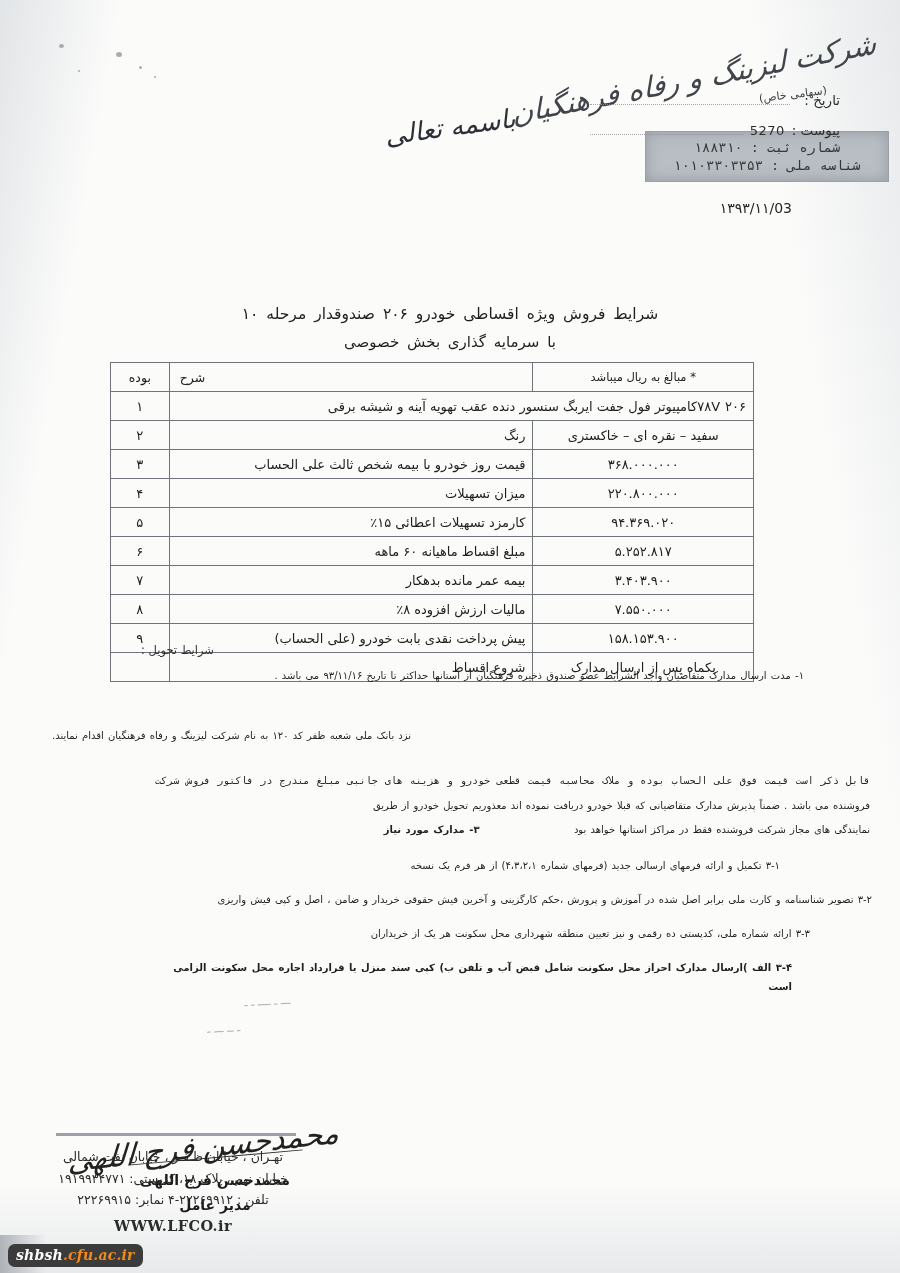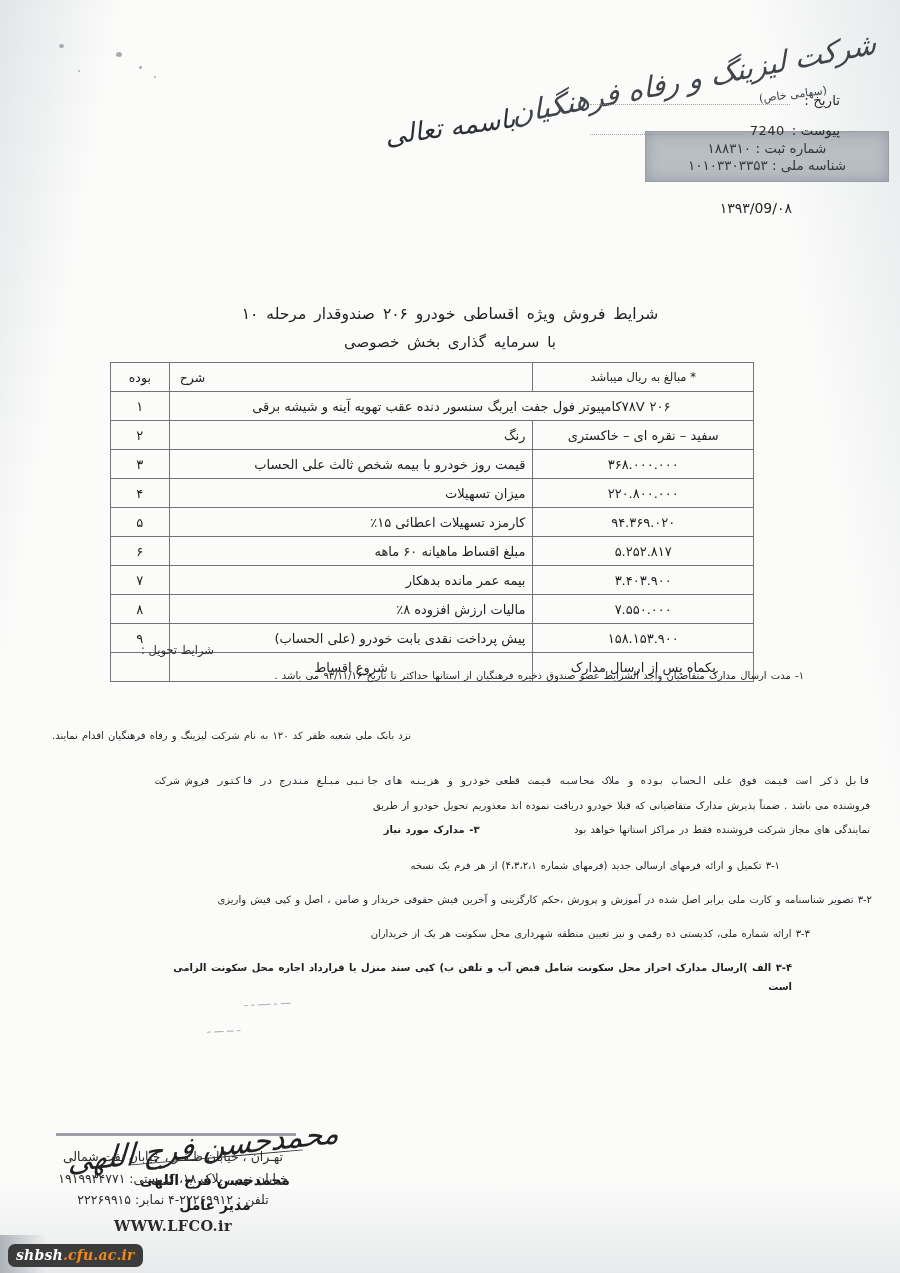--- a/index.html
+++ b/index.html
@@ -41,20 +41,21 @@
     border: 1px solid #9aa0a7;
     color: #2b2b2b;
     display: flex;
     flex-direction: column;
     justify-content: center;
     align-items: center;
     gap: 1px;
     font-size: 13.5px;
     letter-spacing: .2px;
     box-shadow: inset 0 0 14px rgba(120,126,133,.55);
+    font-family: Liberation Mono, monospace;
   }
   .reg-line { white-space: nowrap; opacity: .92; }
 
   .logo-wrap {
     position: absolute;
     top: 22px; right: 22px;
     width: 228px; height: 112px;
     text-align: center;
   }
   .logo-script {
@@ -157,21 +158,21 @@
     padding: 1px 7px;
     font-weight: normal;
     vertical-align: middle;
   }
   .col-idx { width: 46px; text-align: center; letter-spacing: 1px; }
   .col-desc { width: 378px; text-align: right; margin-top: 16px; }
   .col-amt { width: 220px; text-align: center; letter-spacing: .8px; }
   .tbl thead th { text-align: center; font-size: 12.5px; }
   .tbl thead th.col-desc { text-align: left; padding-left: 10px; }
   .tbl thead th.col-amt { font-size: 11.5px; }
-  .row-span-desc { text-align: center; }
+  .row-span-desc { text-align: right; }
   .amt-text { letter-spacing: 0; }
   .deliv-label {
     position: absolute;
     top: 643px; right: 686px;
     font-size: 11.5px;
     color: #333;
   }
   .para {
     position: absolute;
     font-size: 10px;
@@ -310,25 +311,25 @@
   <div class="basmala">باسمه تعالی</div>
 
   <div class="fields">
     <div class="field-row">
       <span class="field-label">تاریخ :</span>
       <span class="field-value"></span>
       <span class="field-rule"></span>
     </div>
     <div class="field-row">
       <span class="field-label">پیوست :</span>
-      <span class="field-value">7240</span>
+      <span class="field-value">5270</span>
       <span class="field-rule"></span>
     </div>
   </div>
-  <div class="doc-date">۱۳۹۳/09/۰۸</div>
+  <div class="doc-date">۱۳۹۳/۱۱/03</div>
 
   <div class="title-block">
     <div class="title-main">شرایط فروش  ویژه  اقساطی خودرو   ۲۰۶ صندوقدار مرحله ۱۰</div>
     <div class="title-sub">با سرمایه گذاری  بخش خصوصی</div>
   </div>
 
   <table class="tbl">
     <thead>
       <tr>
         <th class="col-amt">* مبالغ به ریال میباشد</th>

